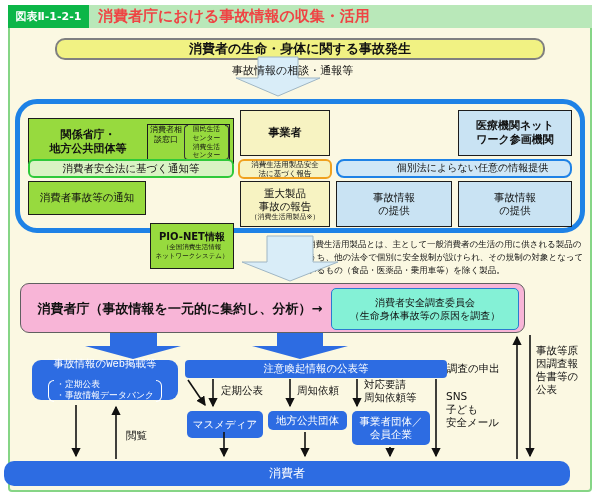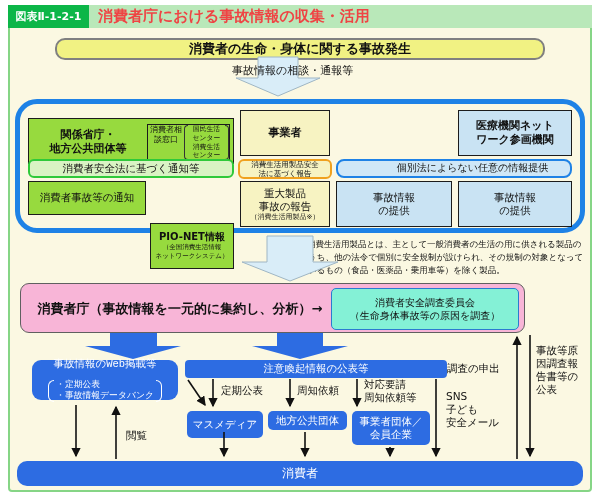--- a/index.html
+++ b/index.html
@@ -115,21 +115,21 @@
       <span class="ml" style="font-size:8.8px;line-height:1.3;text-align:left;">・定期公表
 ・事故情報データバンク</span>
       <span class="wparen wparen-r"></span>
     </div>
   </div>
   <div class="box royal" style="left:185px;top:360px;width:262px;height:18px;font-size:10.5px;border-radius:4px;">注意喚起情報の公表等</div>
   <div class="box royal" style="left:187px;top:411px;width:76px;height:27px;font-size:10.5px;text-align:center;">マスメディア</div>
   <div class="box royal" style="left:268px;top:411px;width:79px;height:19px;font-size:10.5px;">地方公共団体</div>
   <div class="box royal ml" style="left:352px;top:411px;width:78px;height:34px;font-size:10.5px;">事業者団体／
 会員企業</div>
-  <div class="box royal" style="left:17px;top:461px;width:566px;height:25px;font-size:12px;border-radius:10px;">消費者</div>
+  <div class="box royal" style="left:4px;top:461px;width:566px;height:25px;font-size:12px;border-radius:10px;">消費者</div>
 
   <svg class="overlay" viewBox="0 0 600 499">
     <defs>
       <marker id="ah" markerWidth="8" markerHeight="8" refX="5.2" refY="3" orient="auto">
         <path d="M0,0 L6,3 L0,6 z" fill="#111"></path>
       </marker>
     </defs>
 
     <polygon points="258,57 298,57 298,78 320,78 278,96 236,78 258,78" style="fill:var(--light-arrow,#d9edf8);stroke:#9fb6c4;stroke-width:1"></polygon>
     <polygon points="267,236 313,236 313,262 338,262 290,281 242,262 267,262" style="fill:var(--light-arrow,#d9edf8);stroke:#9fb6c4;stroke-width:1"></polygon>

